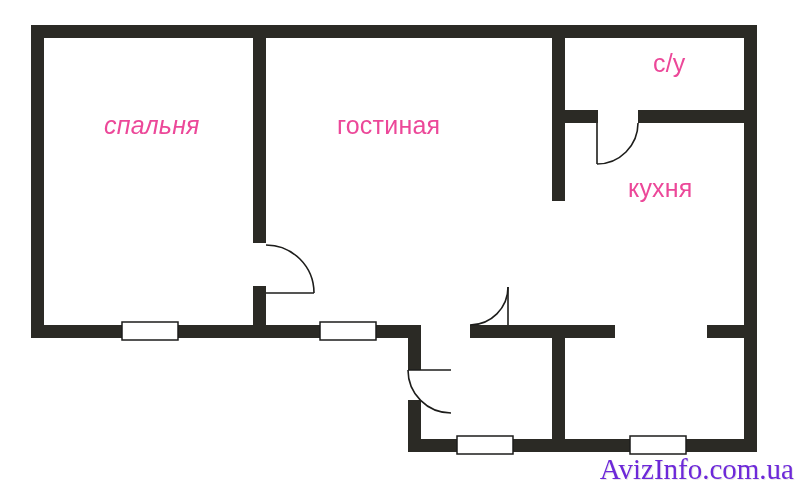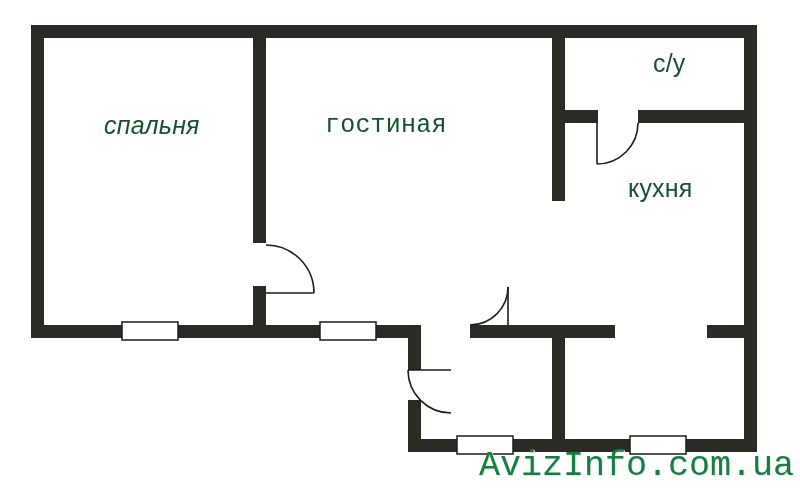--- a/index.html
+++ b/index.html
@@ -24,36 +24,36 @@
     left: 0;
     top: 0;
     width: 800px;
     height: 488px;
     display: block;
   }
   .room-label {
     position: absolute;
     font-family: "Liberation Sans", sans-serif;
     font-size: 25px;
-    color: #14532d;
+    color: #ec4899;
     white-space: nowrap;
     letter-spacing: 0.2px;
     line-height: 1;
   }
   #label-spalnya { left: 104px; top: 113px; font-style: italic; }
-  #label-gostinaya { left: 325px; top: 113px; font-family: Liberation Mono, monospace; }
+  #label-gostinaya { left: 337px; top: 113px; }
   #label-su { left: 653px; top: 51px; }
   #label-kuhnya { left: 628px; top: 176px; }
   #watermark {
     position: absolute;
     right: 6px;
     bottom: 2px;
-    font-family: Liberation Mono, monospace;
-    font-size: 35px;
-    color: #15803d;
+    font-family: Liberation Serif, serif;
+    font-size: 29px;
+    color: #6d28d9;
     white-space: nowrap;
     letter-spacing: 0px;
     text-shadow: 1px 1px 0 #e8e8e8;
   }
 </style>
 </head>
 <body>
 
 <div id="plan-root">
 

